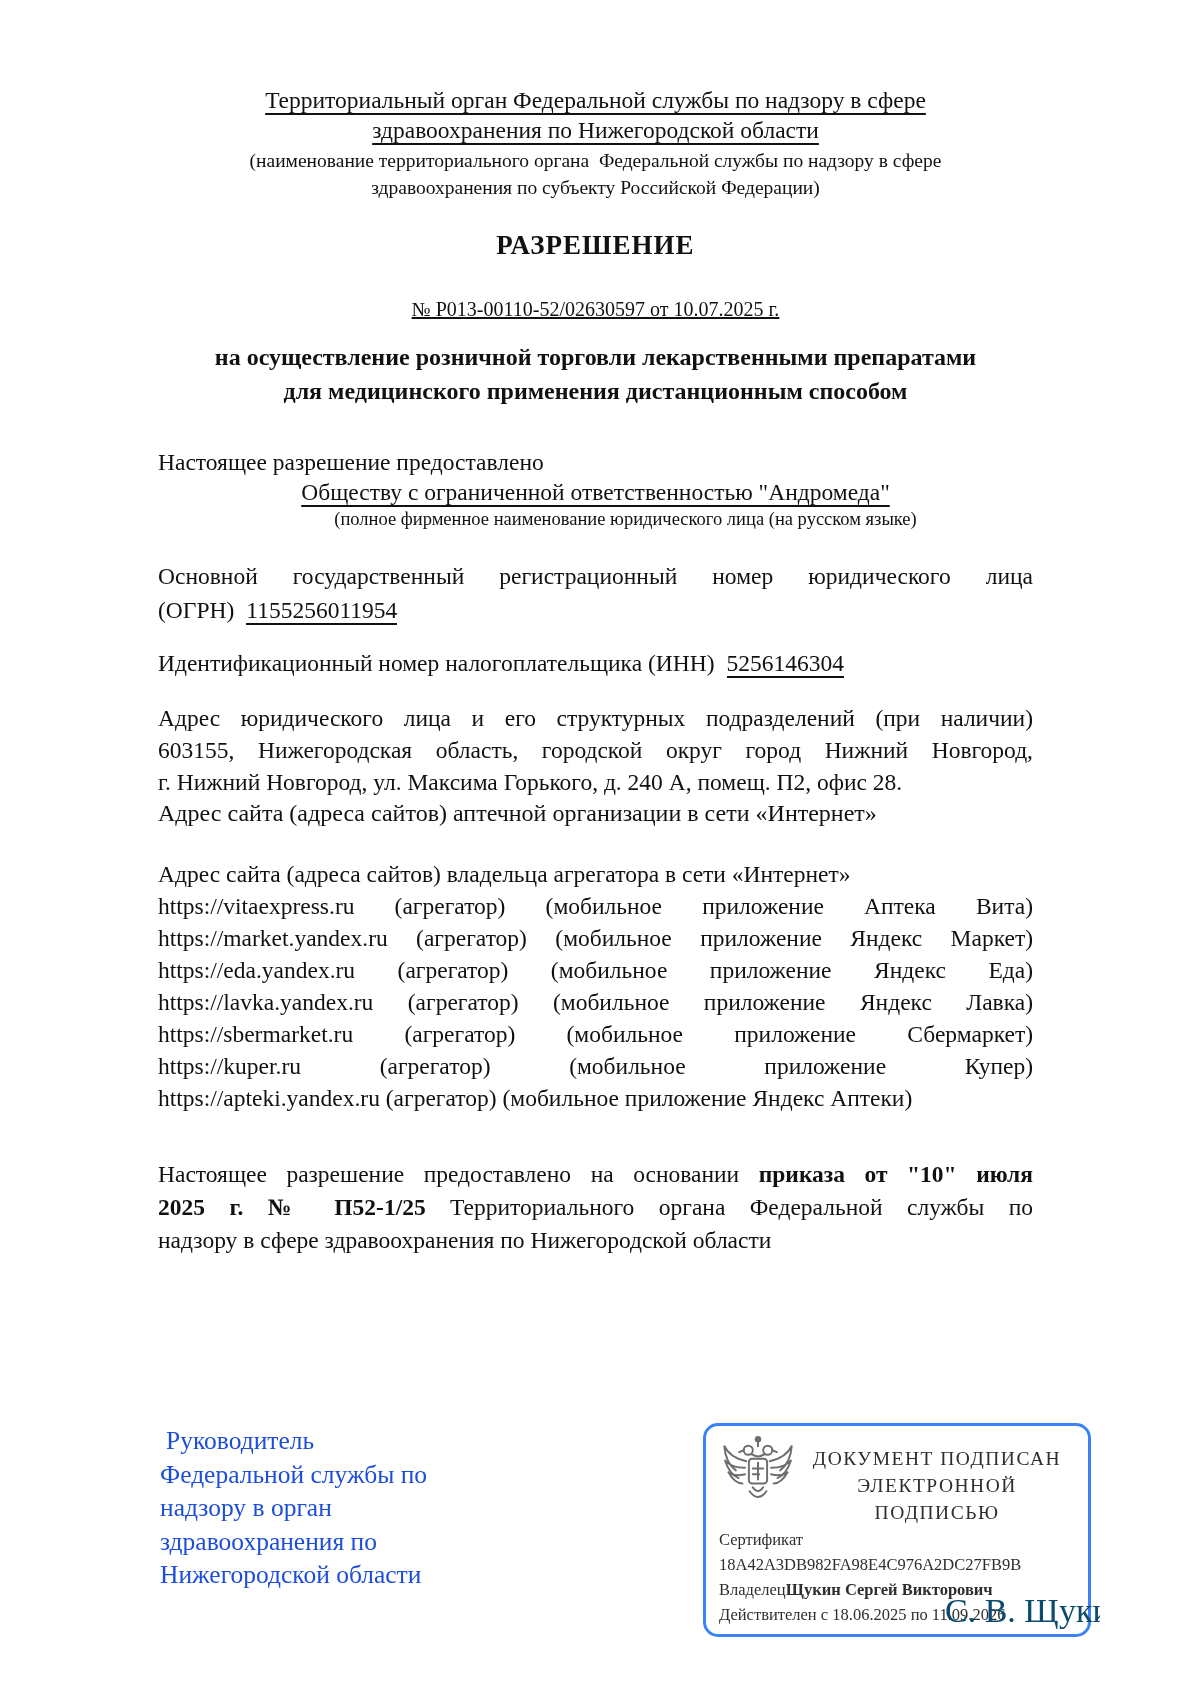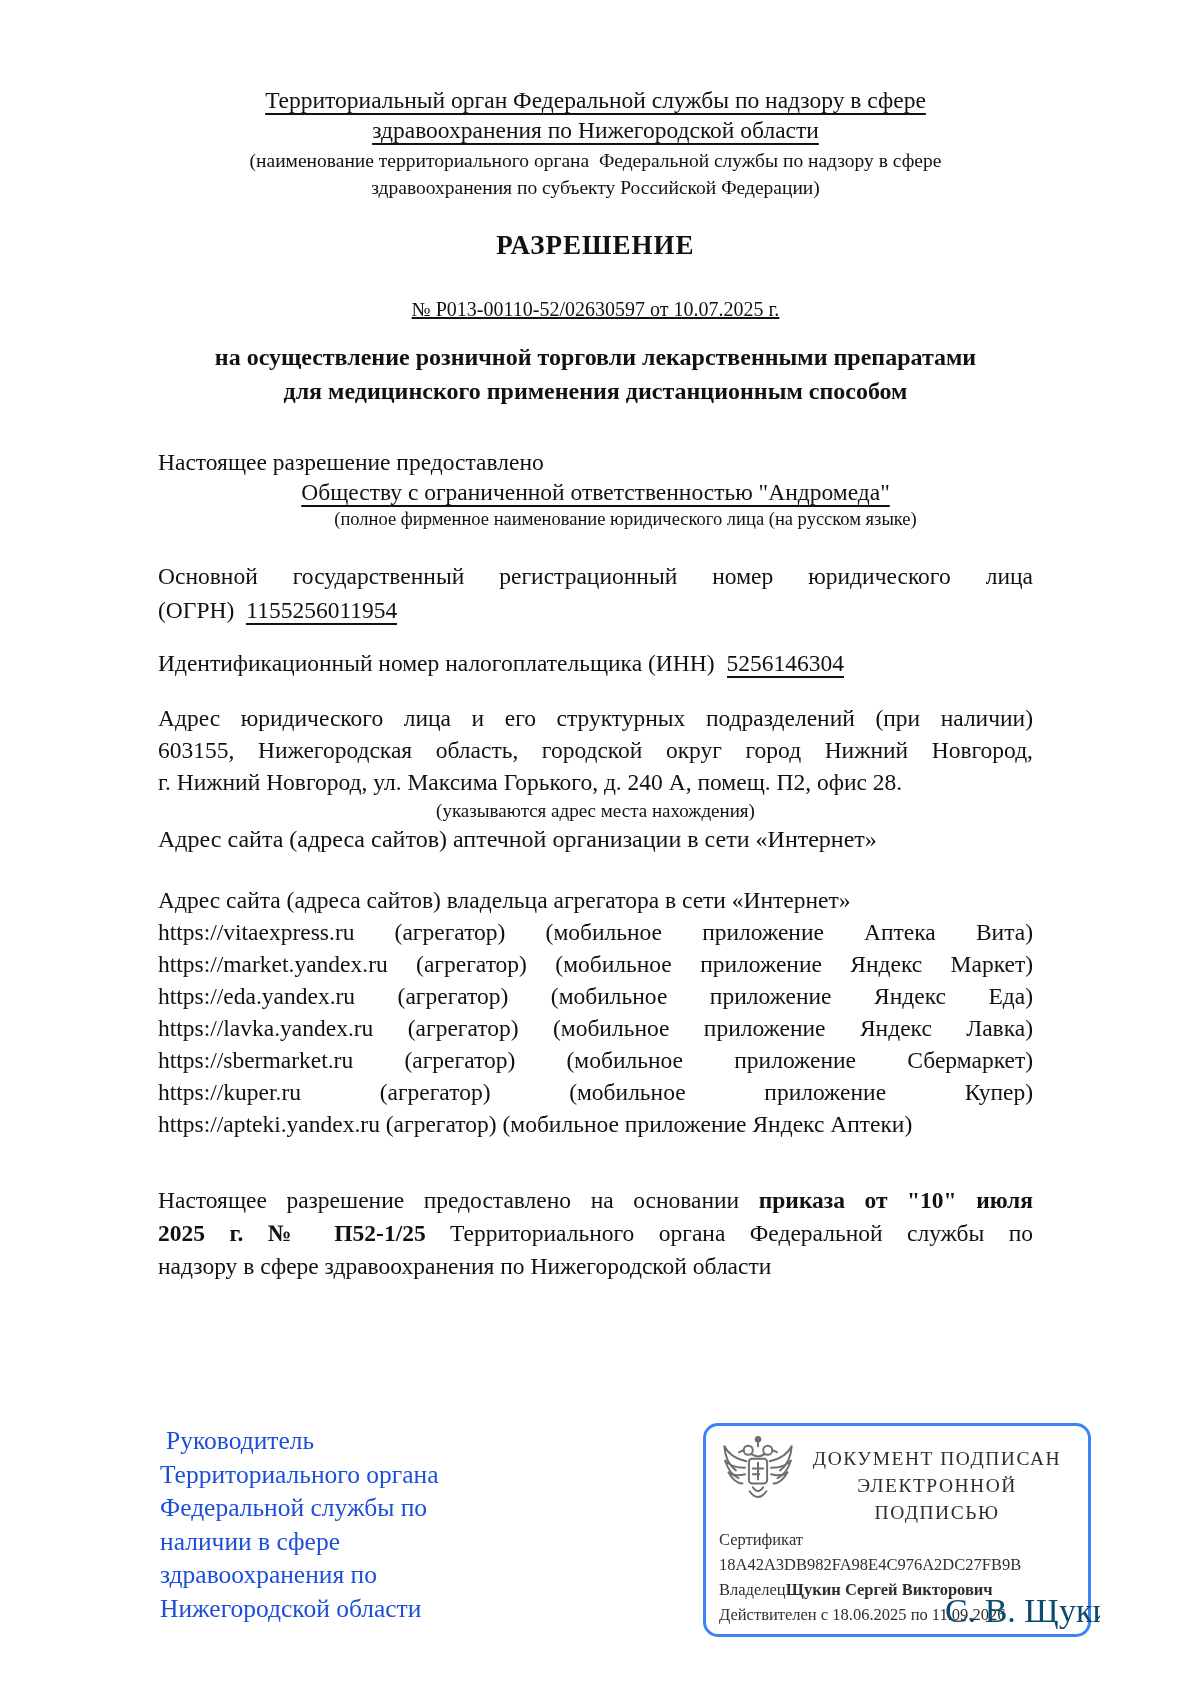--- a/index.html
+++ b/index.html
@@ -92,21 +92,20 @@
 
     <div class="para inn-line">
       <span>Идентификационный номер налогоплательщика (ИНН)</span><span class="value-underline gap-left">5256146304</span>
     </div>
 
     <div class="para address-block">
       <div class="force-justify">Адрес юридического лица и его структурных подразделений (при наличии)</div>
       <div class="force-justify">603155, Нижегородская область, городской округ город Нижний Новгород,</div>
       <div>г. Нижний Новгород, ул. Максима Горького, д. 240 А, помещ. П2, офис 28.</div>
     </div>
-    <div class="address-caption">(указываются адрес места нахождения)</div>
 
     <div class="site-line">Адрес сайта (адреса сайтов) аптечной организации в сети «Интернет»</div>
 
     <div class="aggregator-block">
       <div>Адрес сайта (адреса сайтов) владельца агрегатора в сети «Интернет»</div>
       <div class="force-justify">https://vitaexpress.ru (агрегатор) (мобильное приложение Аптека Вита)</div>
       <div class="force-justify">https://market.yandex.ru (агрегатор) (мобильное приложение Яндекс Маркет)</div>
       <div class="force-justify">https://eda.yandex.ru (агрегатор) (мобильное приложение Яндекс Еда)</div>
       <div class="force-justify">https://lavka.yandex.ru (агрегатор) (мобильное приложение Яндекс Лавка)</div>
       <div class="force-justify">https://sbermarket.ru (агрегатор) (мобильное приложение Сбермаркет)</div>
@@ -121,23 +120,22 @@
       <div class="force-justify">
         <span class="b">2025 г. № П52-1/25</span><span> Территориального органа Федеральной службы по</span>
       </div>
       <div>надзору в сфере здравоохранения по Нижегородской области</div>
     </div>
 
   </div>
 
   <div class="sign-role">
     <div>Руководитель</div>
-    <div>Территориального органа</div>
     <div>Федеральной службы по</div>
-    <div>наличии в сфере</div>
+    <div>надзору в орган</div>
     <div>здравоохранения по</div>
     <div>Нижегородской области</div>
   </div>
 
   <div class="stamp">
     <div class="stamp-head">
       <div class="stamp-emblem">
         <svg viewBox="0 0 120 120" width="78" height="78" aria-hidden="true">
           <g fill="none" stroke="#6e6e6e" stroke-width="3" stroke-linecap="round">
             <circle cx="60" cy="8" r="5" fill="#6e6e6e" stroke="none"></circle>

